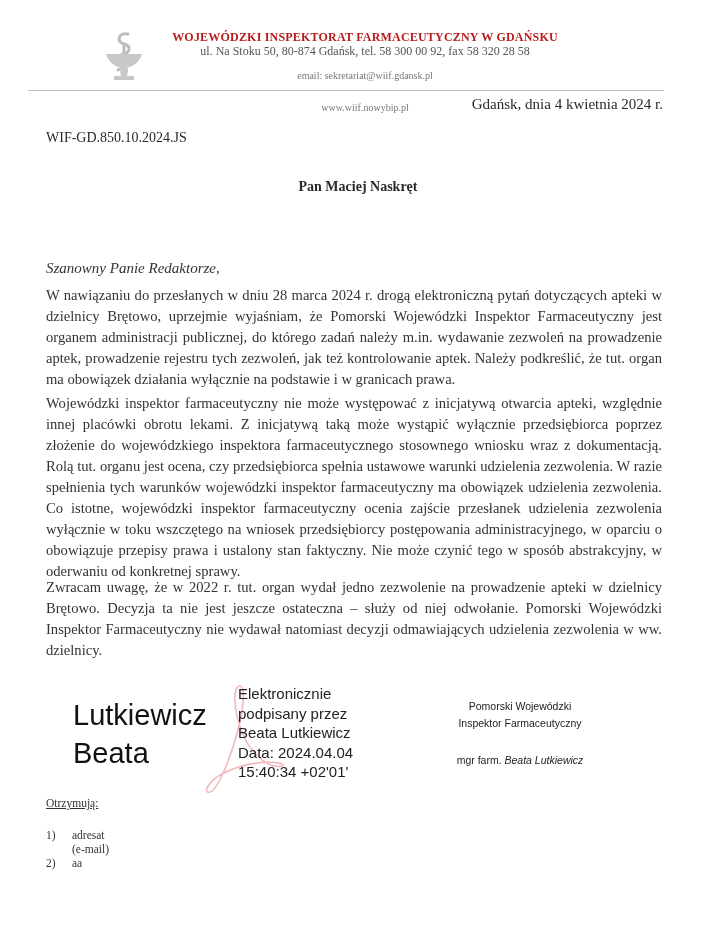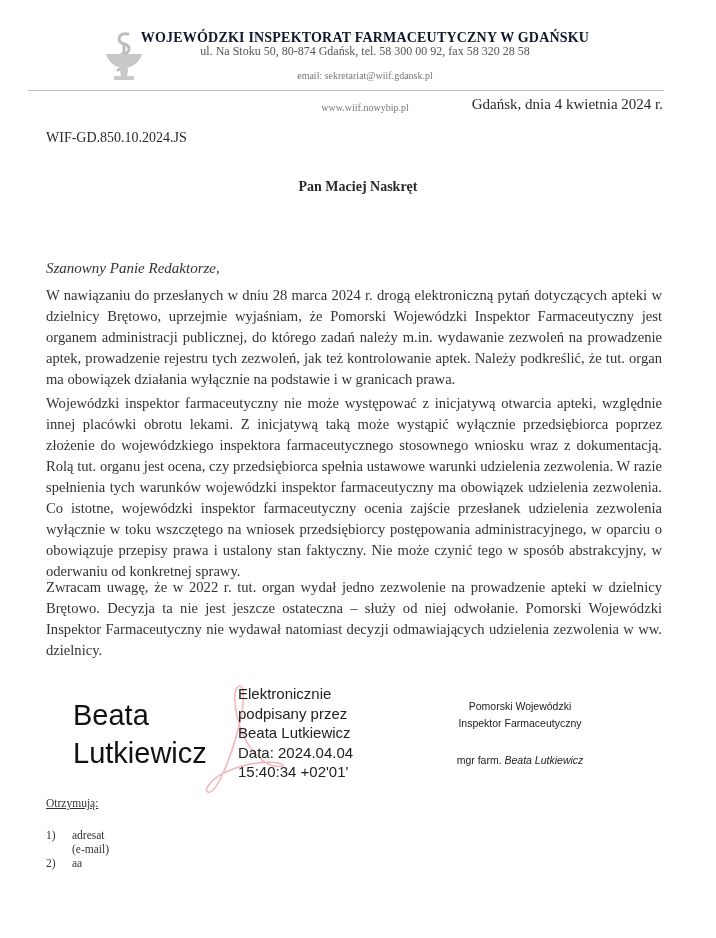--- a/index.html
+++ b/index.html
@@ -4,21 +4,21 @@
   <style>
     html, body { margin: 0; padding: 0; background: #ffffff; }
     body { width: 716px; height: 938px; position: relative; overflow: hidden; color: #2a2a2a; }
     .serif { font-family: "Liberation Serif", "DejaVu Serif", serif; }
     .sans { font-family: "Liberation Sans", "DejaVu Sans", sans-serif; }
     .abs { position: absolute; }
 
     
     .logo { left: 104px; top: 28px; width: 40px; height: 56px; }
     .lh { left: 140px; width: 450px; text-align: center; color: #555; font-family: "Liberation Serif", "DejaVu Serif", serif; }
-    .lh-title { top: 30px; font-size: 14px; font-weight: bold; letter-spacing: 0.2px; color: #0f172a; }
+    .lh-title { top: 30px; font-size: 12px; font-weight: bold; letter-spacing: 0.2px; color: #b91c1c; }
     .lh-addr { top: 44px; font-size: 12px; color: #555; }
     .lh-www { top: 58px; font-size: 10px; color: #777; margin-top: 44px; }
     .lh-mail { top: 70px; font-size: 10px; color: #777; }
     .sep { left: 28px; top: 90px; width: 636px; height: 0; border-top: 1px solid #bdbdbd; }
 
     .date { right: 53px; top: 96px; font-size: 15px; }
     .ref { left: 46px; top: 130px; font-size: 14px; font-weight: normal; }
     .addressee { left: 0; width: 716px; top: 179px; text-align: center; font-size: 14px; font-weight: bold; }
 
     .salutation { left: 46px; top: 260px; font-size: 15px; font-style: italic; color: #333; }
@@ -68,22 +68,22 @@
 <div class="abs para p1 serif">W nawiązaniu do przesłanych w dniu 28 marca 2024 r. drogą elektroniczną pytań dotyczących apteki w dzielnicy Brętowo, uprzejmie wyjaśniam, że Pomorski Wojewódzki Inspektor Farmaceutyczny jest organem administracji publicznej, do którego zadań należy m.in. wydawanie zezwoleń na prowadzenie aptek, prowadzenie rejestru tych zezwoleń, jak też kontrolowanie aptek. Należy podkreślić, że tut. organ ma obowiązek działania wyłącznie na podstawie i w granicach prawa.</div>
 <div class="abs para p2 serif">Wojewódzki inspektor farmaceutyczny nie może występować z inicjatywą otwarcia apteki, względnie innej placówki obrotu lekami. Z inicjatywą taką może wystąpić wyłącznie przedsiębiorca poprzez złożenie do wojewódzkiego inspektora farmaceutycznego stosownego wniosku wraz z dokumentacją. Rolą tut. organu jest ocena, czy przedsiębiorca spełnia ustawowe warunki udzielenia zezwolenia. W razie spełnienia tych warunków wojewódzki inspektor farmaceutyczny ma obowiązek udzielenia zezwolenia. Co istotne, wojewódzki inspektor farmaceutyczny ocenia zajście przesłanek udzielenia zezwolenia wyłącznie w toku wszczętego na wniosek przedsiębiorcy postępowania administracyjnego, w oparciu o obowiązuje przepisy prawa i ustalony stan faktyczny. Nie może czynić tego w sposób abstrakcyjny, w oderwaniu od konkretnej sprawy.</div>
 <div class="abs para p3 serif">Zwracam uwagę, że w 2022 r. tut. organ wydał jedno zezwolenie na prowadzenie apteki w dzielnicy Brętowo. Decyzja ta nie jest jeszcze ostateczna – służy od niej odwołanie. Pomorski Wojewódzki Inspektor Farmaceutyczny nie wydawał natomiast decyzji odmawiających udzielenia zezwolenia w ww. dzielnicy.</div>
 
 <svg class="abs sig-logo" viewBox="0 0 90 115">
   <g fill="none" stroke-width="1.6">
     <path id="sig-path" d="M44 4 C36 4, 38 30, 46 50 C52 66, 70 88, 86 84 C92 80, 60 76, 30 90 C12 98, 6 112, 14 110 C22 108, 38 70, 46 30 C48 16, 48 4, 44 4 Z" stroke="#f2b8bc"></path>
   </g>
 </svg>
 <div class="abs sig-name sans">
+  <div>Lutkiewicz</div>
   <div>Beata</div>
-  <div>Lutkiewicz</div>
 </div>
 <div class="abs sig-details sans">
   <div>Elektronicznie</div>
   <div>podpisany przez</div>
   <div>Beata Lutkiewicz</div>
   <div>Data: 2024.04.04</div>
   <div>15:40:34 +02'01'</div>
 </div>
 <div class="abs sig-role sans">
   <div>Pomorski Wojewódzki</div>

